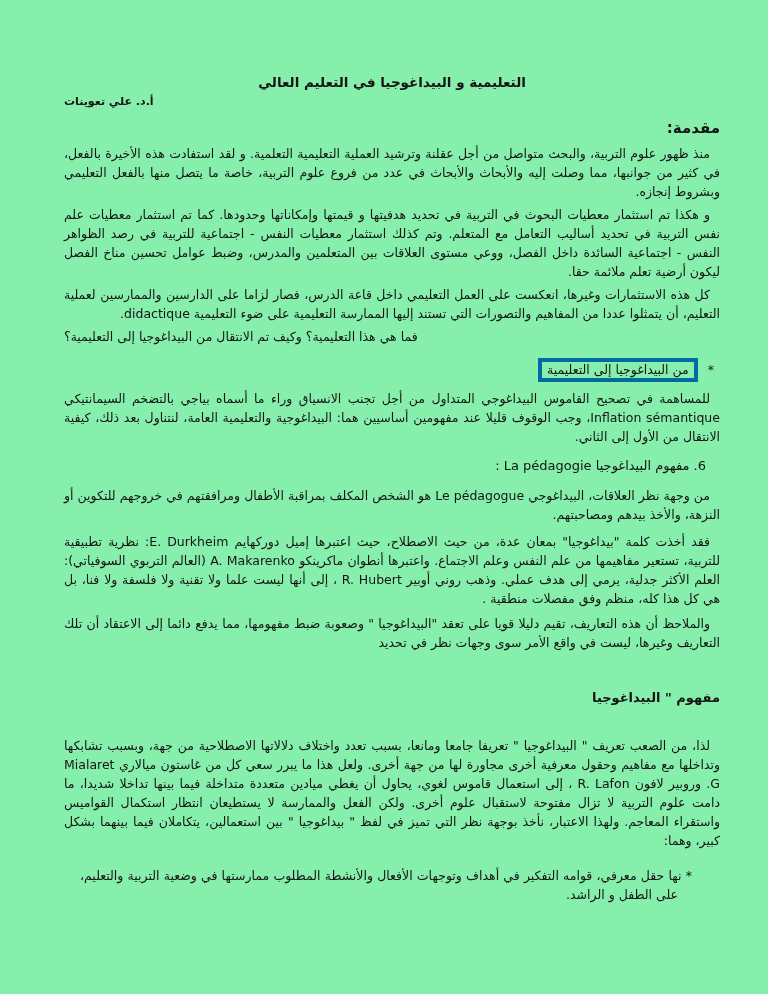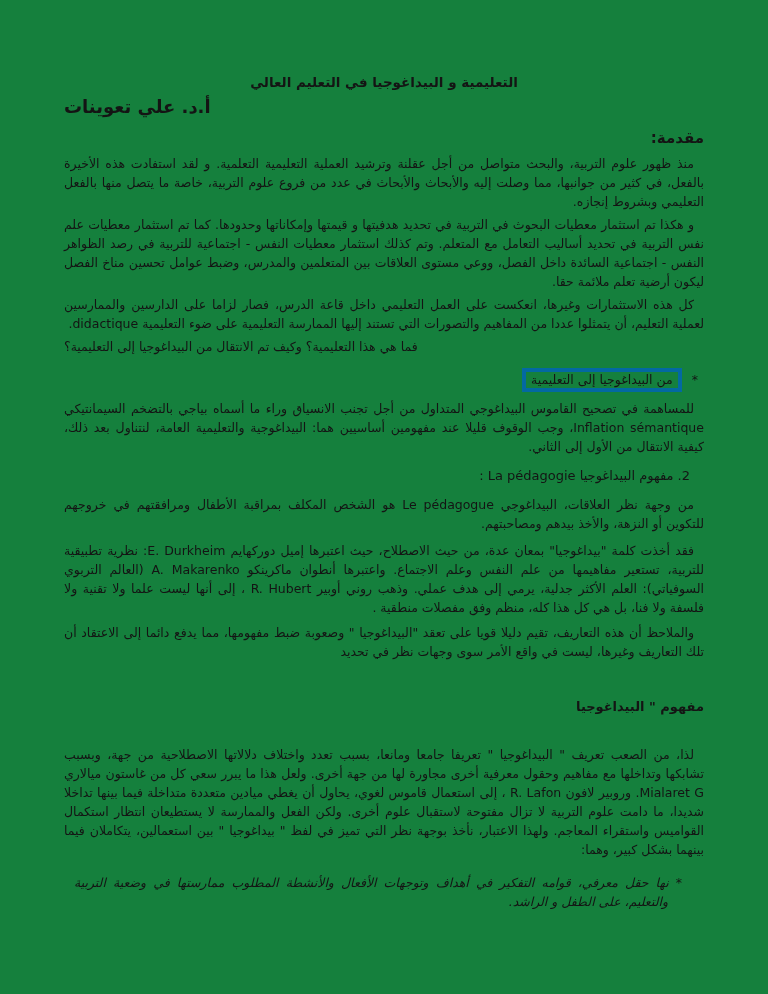--- a/index.html
+++ b/index.html
@@ -5,39 +5,39 @@
   * { box-sizing: border-box; }
   html, body {
     margin: 0;
     padding: 0;
     background: #ffffff;
   }
   .page {
     width: 768px;
     height: 994px;
     margin: 0 auto;
-    background: #15803d;
-    padding: 72px 64px 30px 64px;
+    background: #86efac;
+    padding: 72px 48px 30px 64px;
     direction: rtl;
     font-family: "DejaVu Sans", sans-serif;
     font-size: 12.5px;
     line-height: 1.52;
     color: #141414;
     overflow: hidden;
   }
   .title {
     text-align: center;
     font-weight: bold;
     font-size: 13.5px;
     margin: 0 0 2px 0;
   }
   .author {
     text-align: left;
     font-weight: bold;
-    font-size: 18px;
+    font-size: 11px;
     line-height: 1.35;
     margin: 0 0 8px 0;
   }
   .h-intro {
     font-weight: bold;
     font-size: 15px;
     margin: 2px 0 4px 0;
   }
   p.body {
     margin: 0 0 4px 0;
@@ -69,25 +69,24 @@
   p.mb8  { margin-bottom: 8px; }
   p.mb6  { margin-bottom: 6px; }
   p.gap-after { margin-bottom: 36px; }
   .h-concept {
     font-weight: bold;
     font-size: 13px;
     margin: 0 0 28px 0;
   }
   p.lead-out { margin-bottom: 14px; }
   p.bullet {
-    margin: 10px;
+    margin: 16px;
     text-align: justify;
     padding-right: 26px;
     text-indent: -14px;
-    font-style: italic;
   }
 </style>
 </head>
 <body>
 
 <div class="page">
 
   <h1 class="title">التعليمية و البيداغوجيا في التعليم العالي</h1>
 
   <div class="author">
@@ -101,21 +100,21 @@
   <p class="body">كل هذه الاستثمارات وغيرها، انعكست على العمل التعليمي داخل قاعة الدرس، فصار لزاما على الدارسين والممارسين لعملية التعليم، أن يتمثلوا عددا من المفاهيم والتصورات التي تستند إليها الممارسة التعليمية على ضوء التعليمية didactique.</p>
   <p class="question">فما هي هذا التعليمية؟ وكيف تم الانتقال من البيداغوجيا إلى التعليمية؟</p>
 
   <div class="boxed-heading">
     <span class="marker">*</span>
     <span class="boxed">من البيداغوجيا إلى التعليمية</span>
   </div>
 
   <p class="body mb10">للمساهمة في تصحيح القاموس البيداغوجي المتداول من أجل تجنب الانسياق وراء ما أسماه بياجي بالتضخم السيمانتيكي Inflation sémantique، وجب الوقوف قليلا عند مفهومين أساسيين هما: البيداغوجية والتعليمية العامة، لنتناول بعد ذلك، كيفية الانتقال من الأول إلى الثاني.</p>
 
-  <div class="subheading">2. مفهوم البيداغوجيا La pédagogie :</div>
+  <div class="subheading">6. مفهوم البيداغوجيا La pédagogie :</div>
 
   <p class="body mb8">من وجهة نظر العلاقات، البيداغوجي Le pédagogue هو الشخص المكلف بمراقبة الأطفال ومرافقتهم في خروجهم للتكوين أو النزهة، والأخذ بيدهم ومصاحبتهم.</p>
   <p class="body mb6">فقد أخذت كلمة "بيداغوجيا" بمعان عدة، من حيث الاصطلاح، حيث اعتبرها إميل دوركهايم E. Durkheim: نظرية تطبيقية للتربية، تستعير مفاهيمها من علم النفس وعلم الاجتماع. واعتبرها أنطوان ماكرينكو A. Makarenko (العالم التربوي السوفياتي): العلم الأكثر جدلية، يرمي إلى هدف عملي. وذهب روني أوبير R. Hubert ، إلى أنها ليست علما ولا تقنية ولا فلسفة ولا فنا، بل هي كل هذا كله، منظم وفق مفصلات منطقية .</p>
   <p class="body gap-after">والملاحظ أن هذه التعاريف، تقيم دليلا قويا على تعقد "البيداغوجيا " وصعوبة ضبط مفهومها، مما يدفع دائما إلى الاعتقاد أن تلك التعاريف وغيرها، ليست في واقع الأمر سوى وجهات نظر في تحديد</p>
 
   <h2 class="h-concept">مفهوم " البيداغوجيا</h2>
 
   <p class="body lead-out">لذا، من الصعب تعريف " البيداغوجيا " تعريفا جامعا ومانعا، بسبب تعدد واختلاف دلالاتها الاصطلاحية من جهة، وبسبب تشابكها وتداخلها مع مفاهيم وحقول معرفية أخرى مجاورة لها من جهة أخرى. ولعل هذا ما يبرر سعي كل من غاستون ميالاري Mialaret G. وروبير لافون R. Lafon ، إلى استعمال قاموس لغوي، يحاول أن يغطي ميادين متعددة متداخلة فيما بينها تداخلا شديدا، ما دامت علوم التربية لا تزال مفتوحة لاستقبال علوم أخرى. ولكن الفعل والممارسة لا يستطيعان انتظار استكمال القواميس واستقراء المعاجم. ولهذا الاعتبار، نأخذ بوجهة نظر التي تميز في لفظ " بيداغوجيا " بين استعمالين، يتكاملان فيما بينهما بشكل كبير، وهما:</p>
 
   <p class="bullet">* نها حقل معرفي، قوامه التفكير في أهداف وتوجهات الأفعال والأنشطة المطلوب ممارستها في وضعية التربية والتعليم، على الطفل و الراشد.</p>

